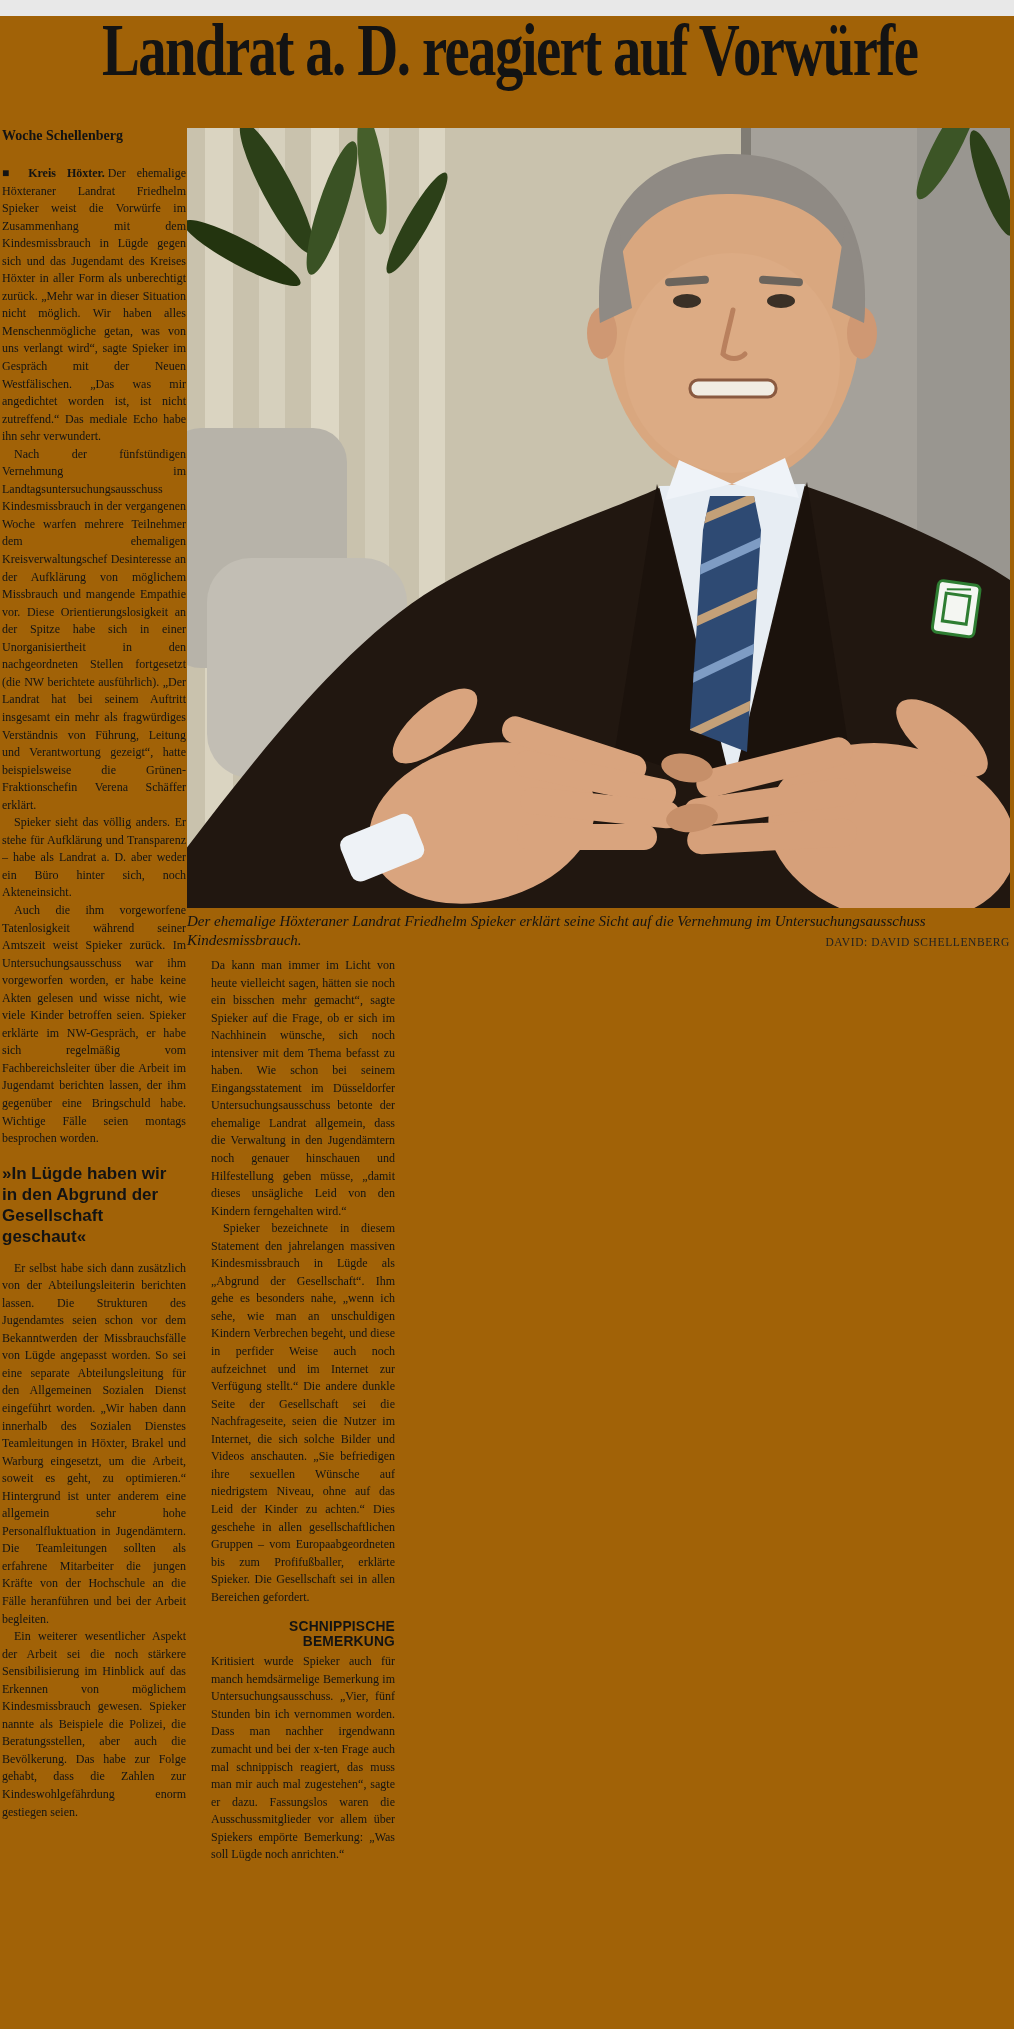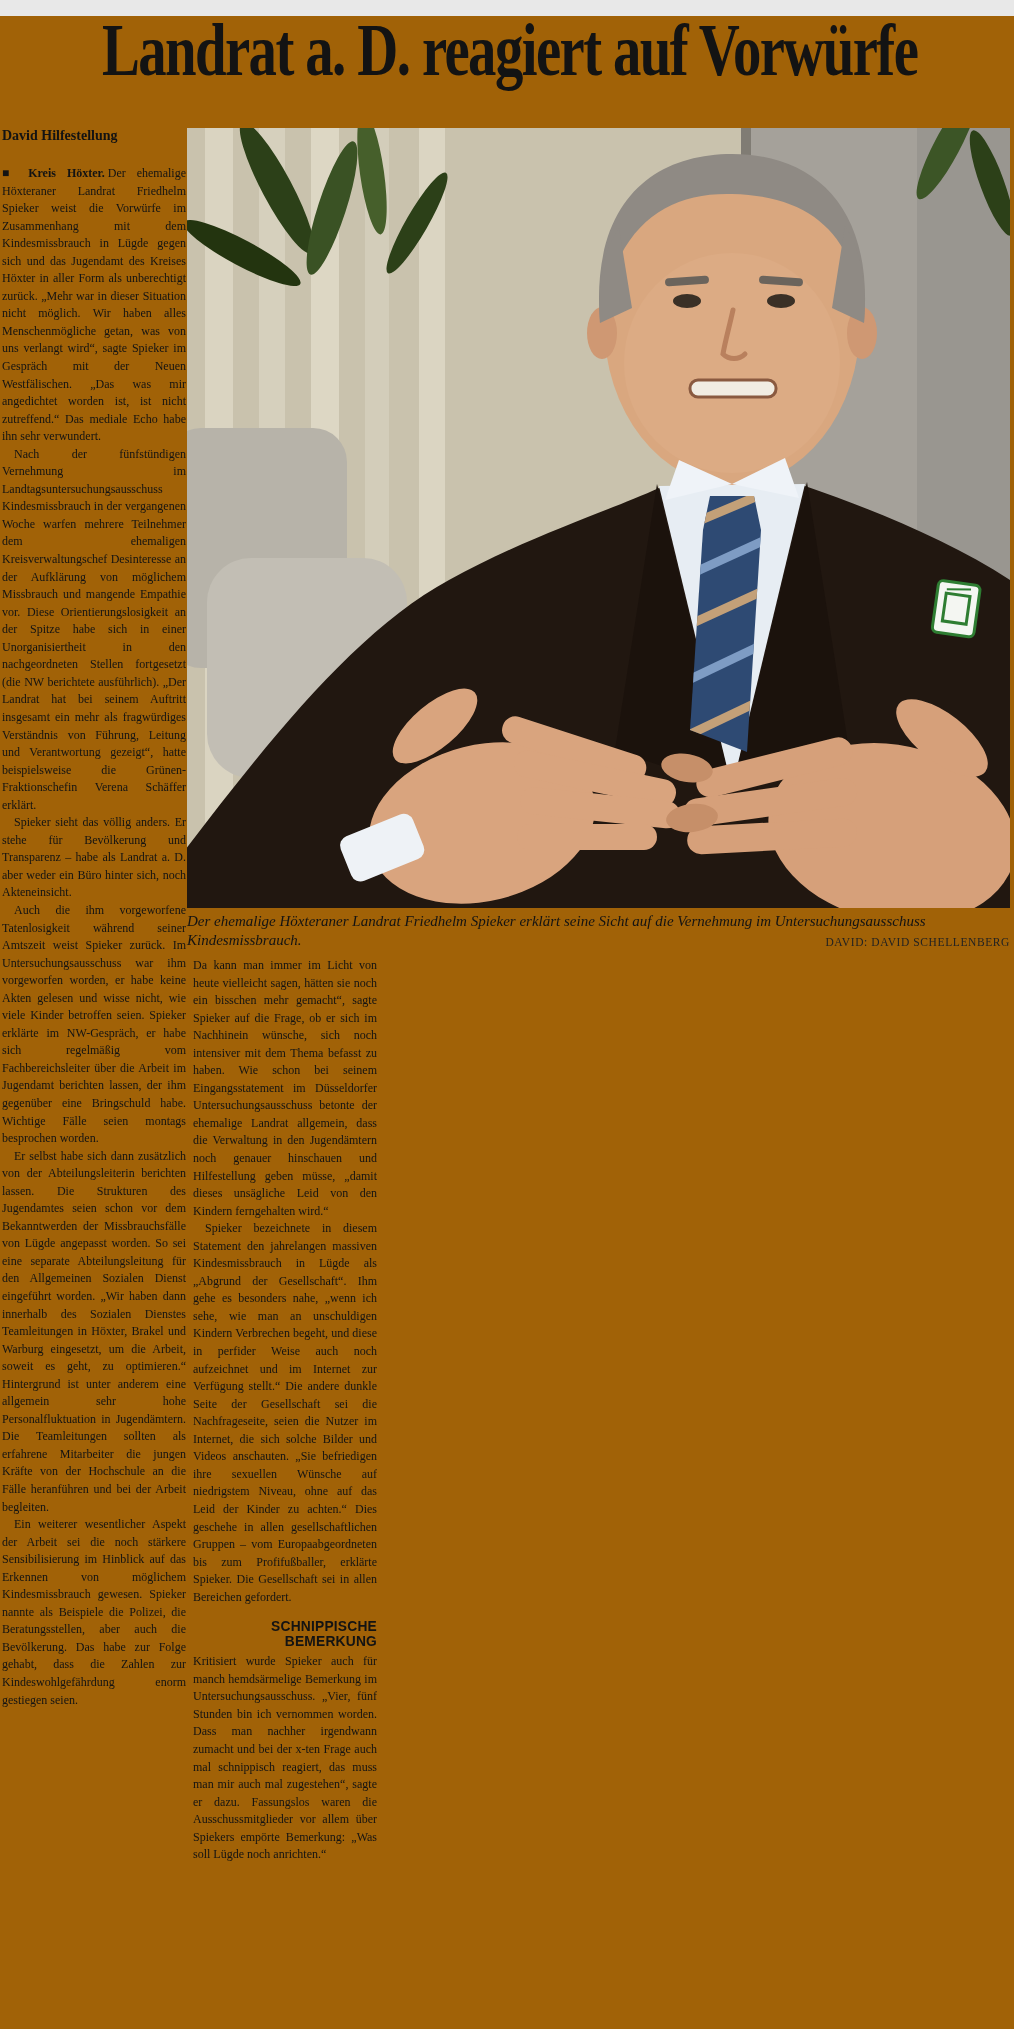--- a/index.html
+++ b/index.html
@@ -21,21 +21,21 @@
     position:absolute; top:69px; left:32px; width:950px; text-align:center;
     font-size:21.5px; line-height:1.04; color:#1a1a1a;
   }
   .subheadline em { font-style:italic; }
   .byline {
     position:absolute; top:112px; left:2px; font-weight:bold; font-size:14px;
   }
   
   .col { position:absolute; text-align:justify; }
   .col1 { left:2px; top:149px; width:184px; height:1864px; overflow:hidden; }
-  .col2 { left:193px; top:941px; width:184px; height:1072px; overflow:hidden; }
+  .col2 { left:211px; top:941px; width:184px; height:1072px; overflow:hidden; }
   p.body {
     margin:0; font-size:12px; line-height:17.55px;
     hyphens:auto; -webkit-hyphens:auto; overflow-wrap:break-word;
   }
   p.indent { text-indent:12px; }
   .lead-marker { font-weight:bold; }
   .lead-location { font-weight:bold; margin-right:3px; }
   .pullquote {
     font-family:"Liberation Sans", sans-serif; font-weight:bold;
     font-size:17px; line-height:21px; text-align:left;
@@ -67,21 +67,21 @@
 </head>
 <body>
 
 <div class="page">
 
   <h1 class="headline" style="margin:0;">
     <span class="headline-inner">Landrat a. D. reagiert auf Vorwürfe</span>
   </h1>
 
 
-  <div class="byline">David Hilfestellung</div>
+  <div class="byline">Woche Schellenberg</div>
 
   <div class="photo-box">
     <svg viewBox="0 0 823 780" preserveAspectRatio="none">
 
       <rect x="0" y="0" width="823" height="780" fill="#c9c2ad"></rect>
       <rect x="18" y="0" width="28" height="780" fill="#dad4c1"></rect>
       <rect x="72" y="0" width="26" height="780" fill="#d6d0bd"></rect>
       <rect x="124" y="0" width="28" height="780" fill="#ddd7c4"></rect>
       <rect x="178" y="0" width="24" height="780" fill="#d3cdba"></rect>
       <rect x="232" y="0" width="26" height="780" fill="#dbd5c2"></rect>
@@ -182,22 +182,23 @@
 
   <div class="caption-box">
     <span>Der ehemalige Höxteraner Landrat Friedhelm Spieker erklärt seine Sicht auf die Vernehmung im Untersuchungsausschuss Kindesmissbrauch.</span>
     <span class="caption-credit">DAVID: DAVID SCHELLENBERG</span>
   </div>
 
   <div class="col col1">
     <p class="body"><span class="lead-marker">■</span>
       <span class="lead-location">Kreis Höxter.</span><span>Der ehemalige Höxteraner Landrat Friedhelm Spieker weist die Vorwürfe im Zusammenhang mit dem Kindesmissbrauch in Lügde gegen sich und das Jugendamt des Kreises Höxter in aller Form als unberechtigt zurück. „Mehr war in dieser Situation nicht möglich. Wir haben alles Menschenmögliche getan, was von uns verlangt wird“, sagte Spieker im Gespräch mit der Neuen Westfälischen. „Das was mir angedichtet worden ist, ist nicht zutreffend.“ Das mediale Echo habe ihn sehr verwundert.</span></p>
     <p class="body indent">Nach der fünfstündigen Vernehmung im Landtagsuntersuchungsausschuss Kindesmissbrauch in der vergangenen Woche warfen mehrere Teilnehmer dem ehemaligen Kreisverwaltungschef Desinteresse an der Aufklärung von möglichem Missbrauch und mangende Empathie vor. Diese Orientierungslosigkeit an der Spitze habe sich in einer Unorganisiertheit in den nachgeordneten Stellen fortgesetzt (die NW berichtete ausführlich). „Der Landrat hat bei seinem Auftritt insgesamt ein mehr als fragwürdiges Verständnis von Führung, Leitung und Verantwortung gezeigt“, hatte beispielsweise die Grünen-Fraktionschefin Verena Schäffer erklärt.</p>
-    <p class="body indent">Spieker sieht das völlig anders. Er stehe für Bevölkerung und Transparenz – habe als Landrat a. D. aber weder ein Büro hinter sich, noch Akteneinsicht.</p>
+    <p class="body indent">Spieker sieht das völlig anders. Er stehe für Aufklärung und Transparenz – habe als Landrat a. D. aber weder ein Büro hinter sich, noch Akteneinsicht.</p>
     <p class="body indent">Auch die ihm vorgeworfene Tatenlosigkeit während seiner Amtszeit weist Spieker zurück. Im Untersuchungsausschuss war ihm vorgeworfen worden, er habe keine Akten gelesen und wisse nicht, wie viele Kinder betroffen seien. Spieker erklärte im NW-Gespräch, er habe sich regelmäßig vom Fachbereichsleiter über die Arbeit im Jugendamt berichten lassen, der ihm gegenüber eine Bringschuld habe. Wichtige Fälle seien montags besprochen worden.</p>
+    <div class="pullquote">»In Lügde haben wir in den Abgrund der Gesellschaft geschaut«</div>
     <p class="body indent">Er selbst habe sich dann zusätzlich von der Abteilungsleiterin berichten lassen. Die Strukturen des Jugendamtes seien schon vor dem Bekanntwerden der Missbrauchsfälle von Lügde angepasst worden. So sei eine separate Abteilungsleitung für den Allgemeinen Sozialen Dienst eingeführt worden. „Wir haben dann innerhalb des Sozialen Dienstes Teamleitungen in Höxter, Brakel und Warburg eingesetzt, um die Arbeit, soweit es geht, zu optimieren.“ Hintergrund ist unter anderem eine allgemein sehr hohe Personalfluktuation in Jugendämtern. Die Teamleitungen sollten als erfahrene Mitarbeiter die jungen Kräfte von der Hochschule an die Fälle heranführen und bei der Arbeit begleiten.</p>
     <p class="body indent">Ein weiterer wesentlicher Aspekt der Arbeit sei die noch stärkere Sensibilisierung im Hinblick auf das Erkennen von möglichem Kindesmissbrauch gewesen. Spieker nannte als Beispiele die Polizei, die Beratungsstellen, aber auch die Bevölkerung. Das habe zur Folge gehabt, dass die Zahlen zur Kindeswohlgefährdung enorm gestiegen seien.</p>
 
   </div>
 
   <div class="col col2">
     <p class="body">Da kann man immer im Licht von heute vielleicht sagen, hätten sie noch ein bisschen mehr gemacht“, sagte Spieker auf die Frage, ob er sich im Nachhinein wünsche, sich noch intensiver mit dem Thema befasst zu haben. Wie schon bei seinem Eingangsstatement im Düsseldorfer Untersuchungsausschuss betonte der ehemalige Landrat allgemein, dass die Verwaltung in den Jugendämtern noch genauer hinschauen und Hilfestellung geben müsse, „damit dieses unsägliche Leid von den Kindern ferngehalten wird.“</p>
     <p class="body indent">Spieker bezeichnete in diesem Statement den jahrelangen massiven Kindesmissbrauch in Lügde als „Abgrund der Gesellschaft“. Ihm gehe es besonders nahe, „wenn ich sehe, wie man an unschuldigen Kindern Verbrechen begeht, und diese in perfider Weise auch noch aufzeichnet und im Internet zur Verfügung stellt.“ Die andere dunkle Seite der Gesellschaft sei die Nachfrageseite, seien die Nutzer im Internet, die sich solche Bilder und Videos anschauten. „Sie befriedigen ihre sexuellen Wünsche auf niedrigstem Niveau, ohne auf das Leid der Kinder zu achten.“ Dies geschehe in allen gesellschaftlichen Gruppen – vom Europaabgeordneten bis zum Profifußballer, erklärte Spieker. Die Gesellschaft sei in allen Bereichen gefordert.</p>
     <div class="subhead2">SCHNIPPISCHE BEMERKUNG</div>
     <p class="body">Kritisiert wurde Spieker auch für manch hemdsärmelige Bemerkung im Untersuchungsausschuss. „Vier, fünf Stunden bin ich vernommen worden. Dass man nachher irgendwann zumacht und bei der x-ten Frage auch mal schnippisch reagiert, das muss man mir auch mal zugestehen“, sagte er dazu. Fassungslos waren die Ausschussmitglieder vor allem über Spiekers empörte Bemerkung: „Was soll Lügde noch anrichten.“</p>

